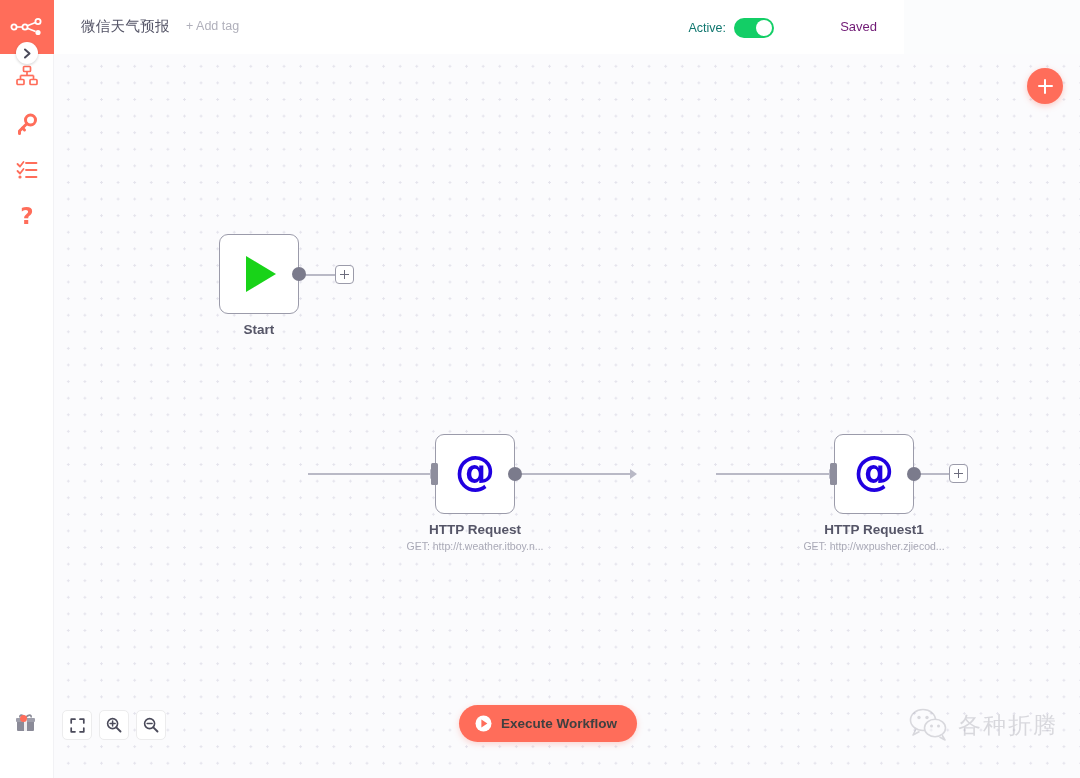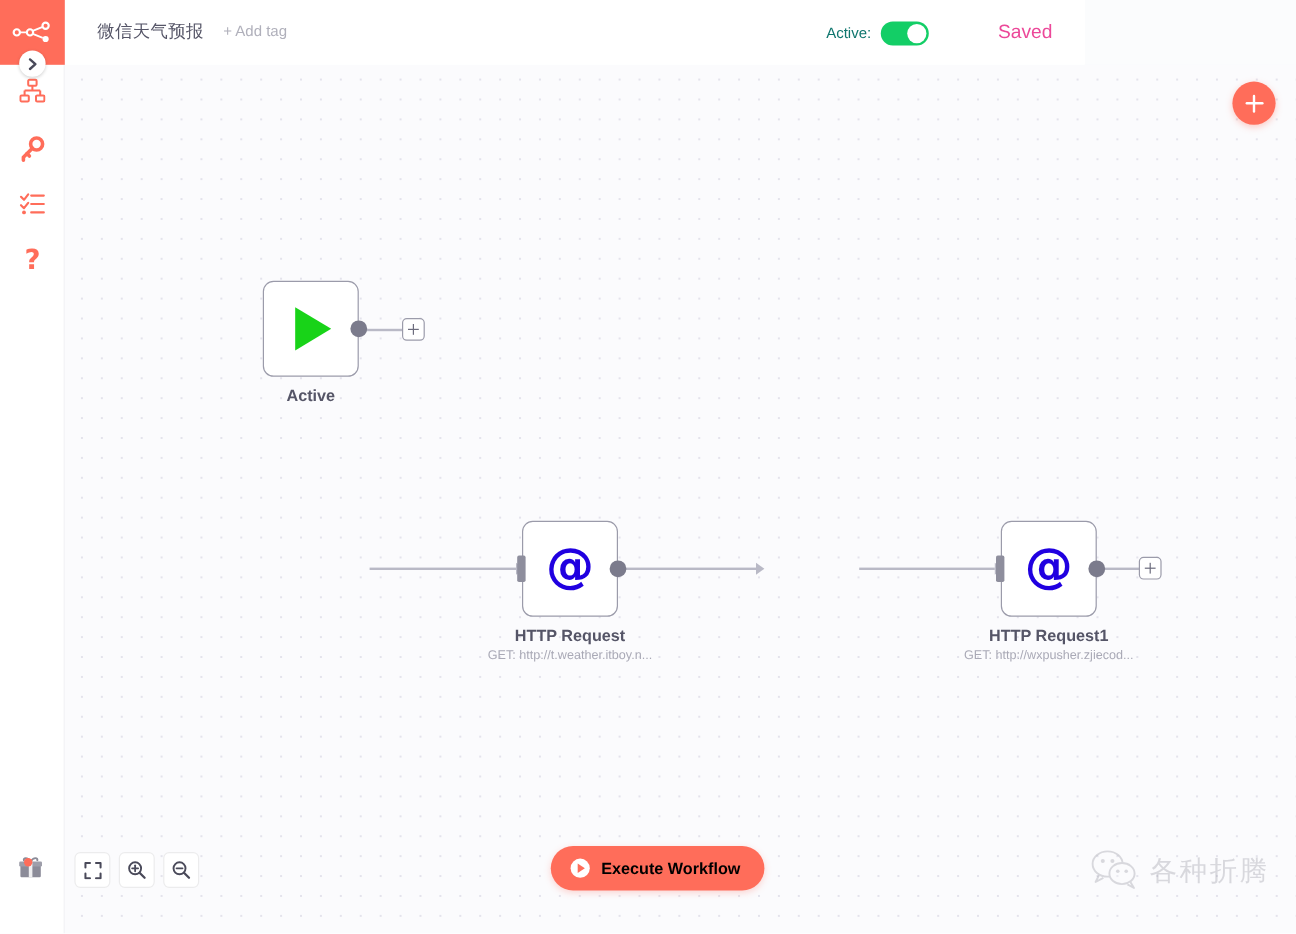--- a/index.html
+++ b/index.html
@@ -94,22 +94,22 @@
     right: 2px;
     width: 16px;
     height: 16px;
     border-radius: 50%;
     background: #ffffff;
   }
   .saved-text {
     position: absolute;
     right: 27px;
     top: 19px;
-    font-size: 16px;
-    color: #ec4899;
+    font-size: 13px;
+    color: #701a75;
     white-space: nowrap;
   }
 
   
   .sidebar {
     position: absolute;
     left: 0;
     top: 0;
     width: 54px;
     height: 778px;
@@ -344,21 +344,21 @@
     box-sizing: border-box;
   }
   .exec-btn {
     position: absolute;
     left: 459px;
     bottom: 36px;
     height: 37px;
     padding: 0 20px 0 16px;
     border-radius: 19px;
     background: #ff6d5a;
-    color: #000000;
+    color: #404040;
     display: flex;
     align-items: center;
     gap: 9px;
     font-size: 13.5px;
     font-weight: bold;
     cursor: pointer;
     z-index: 30;
     box-shadow: 0 2px 6px rgba(255,109,90,.28);
     box-sizing: border-box;
   }
@@ -403,21 +403,21 @@
 
     <div class="conn" style="left:863px; top:419px; width:38px;"></div>
 
     <div class="node" style="left:165px; top:180px;">
       <div class="node-box">
         <svg width="46" height="46" viewBox="0 0 46 46">
           <polygon points="10,5 40,23 10,41" fill="#18d318"></polygon>
         </svg>
       </div>
       <div class="ep-out"></div>
-      <div class="node-label">Active</div>
+      <div class="node-label">Start</div>
     </div>
     <div class="plus-box" style="left:281px; top:211px;"></div>
 
 
     <div class="node" style="left:381px; top:380px;">
       <div class="node-box">
         <svg width="48" height="48" viewBox="0 0 48 48">
           <text x="24" y="35" text-anchor="middle" font-family="DejaVu Sans, sans-serif" font-size="40" font-weight="bold" fill="#2000e0">@</text>
         </svg>
       </div>

